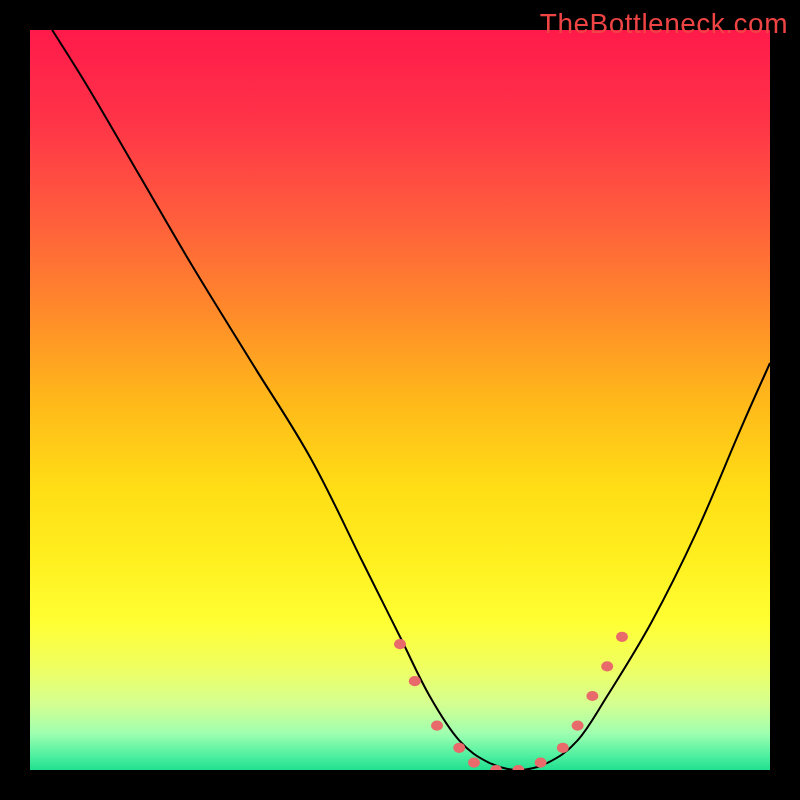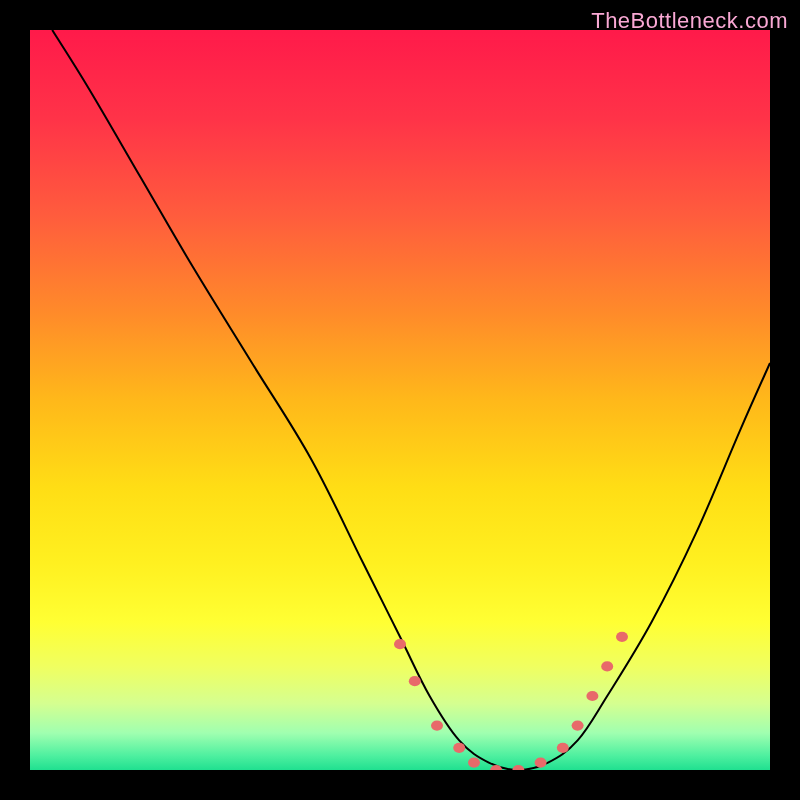--- a/index.html
+++ b/index.html
@@ -1,17 +1,17 @@
 <!DOCTYPE html>
 <html><head>
 <meta charset="utf-8">
 <style>
   * { margin: 0; padding: 0; box-sizing: border-box; }
   body { width: 800px; height: 800px; background: #000; position: relative; font-family: Arial, sans-serif; }
-  .watermark { position: absolute; top: 8px; right: 12px; color: #f9a8d4; font-size: 22px; font-weight: 500; letter-spacing: 0.5px; z-index: 10; }
+  .watermark { position: absolute; top: 8px; right: 12px; color: #ef4444; font-size: 28px; font-weight: 500; letter-spacing: 0.5px; z-index: 10; }
   .plot-area { position: absolute; left: 30px; top: 30px; width: 740px; height: 740px; }
   .gradient-bg { position: absolute; left: 0; top: 0; width: 100%; height: 100%; }
   .curve-svg { position: absolute; left: 0; top: 0; width: 100%; height: 100%; }
 </style>
 </head>
 <body>
 
 <div class="watermark">TheBottleneck.com</div>
 
 <div class="plot-area">

